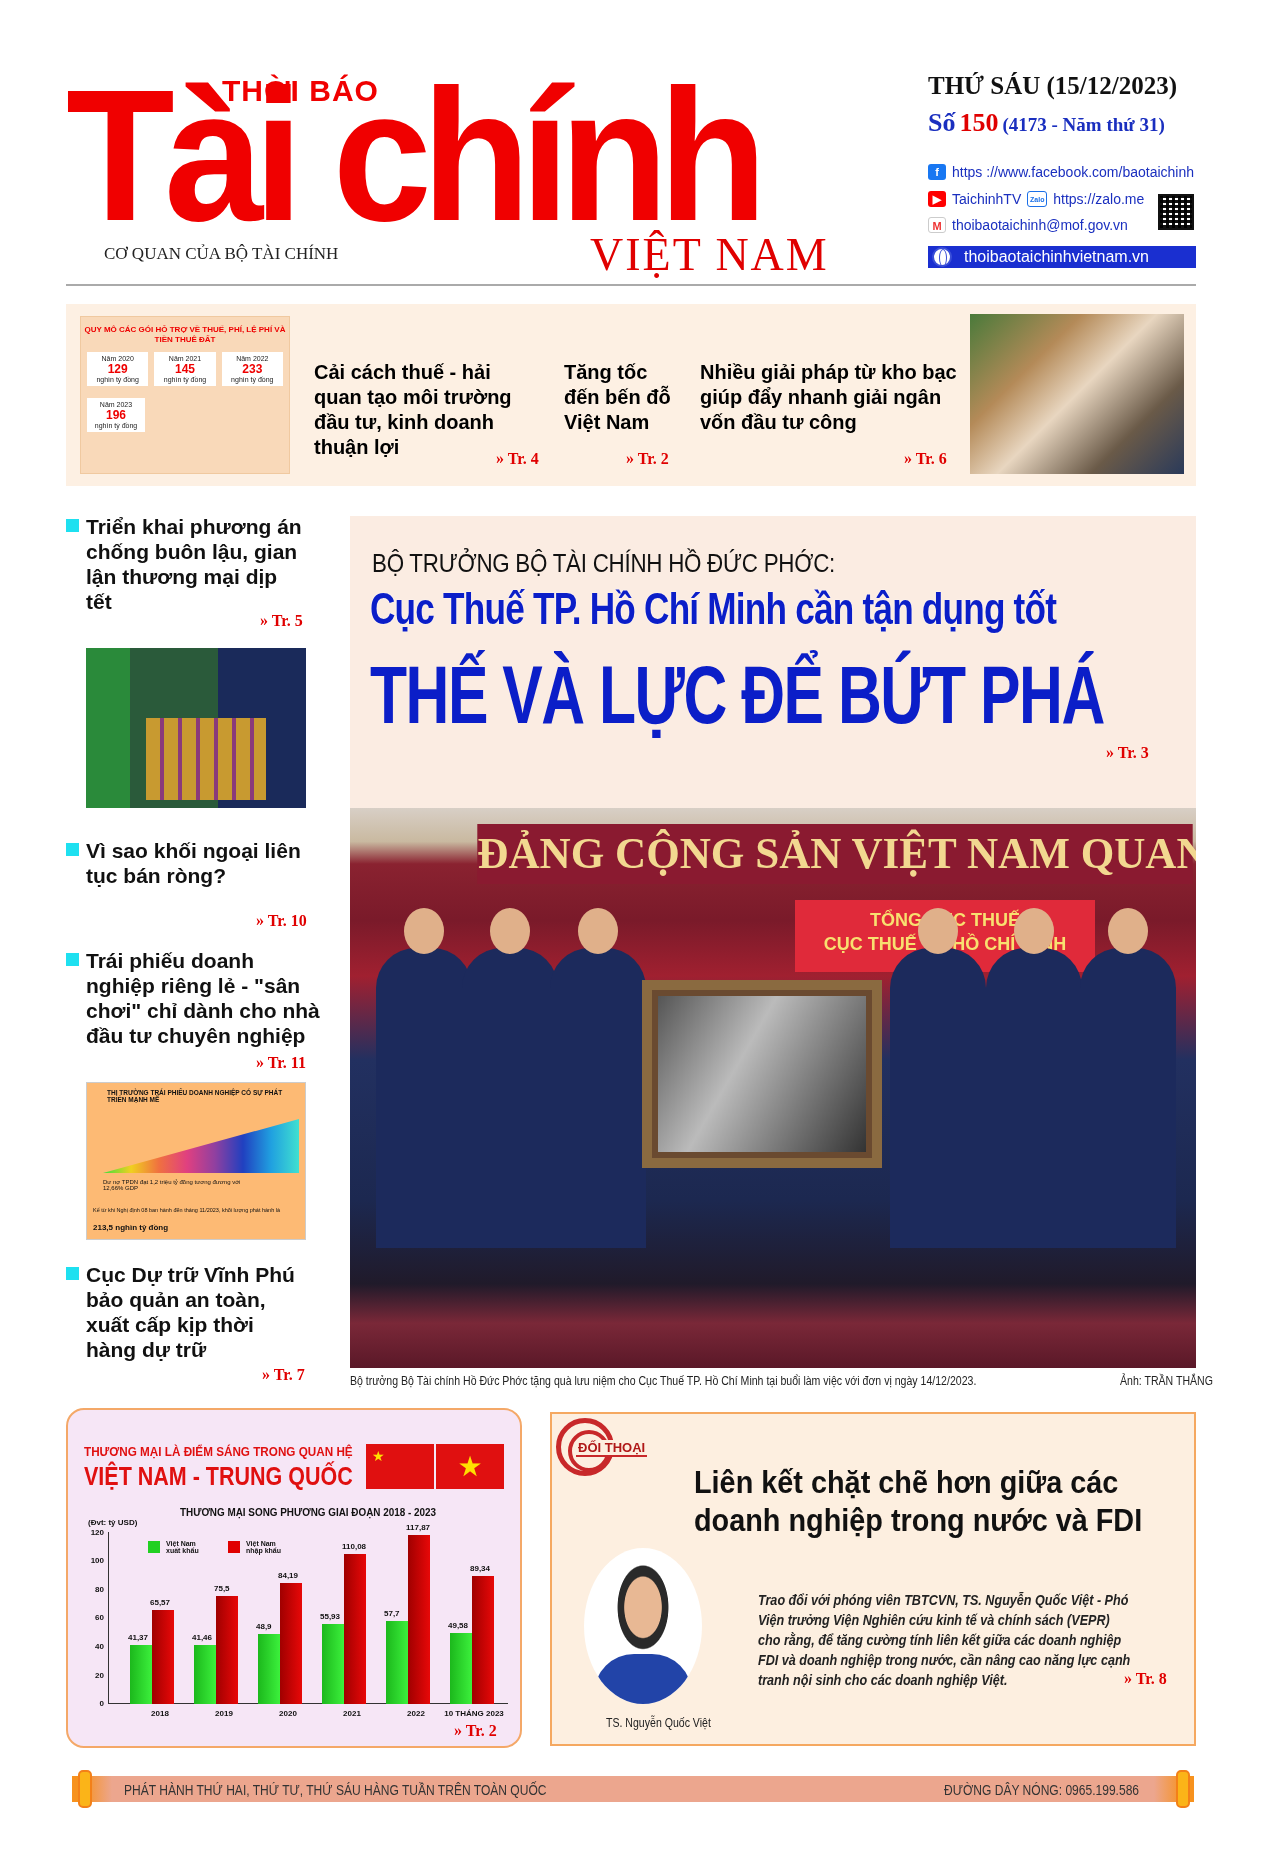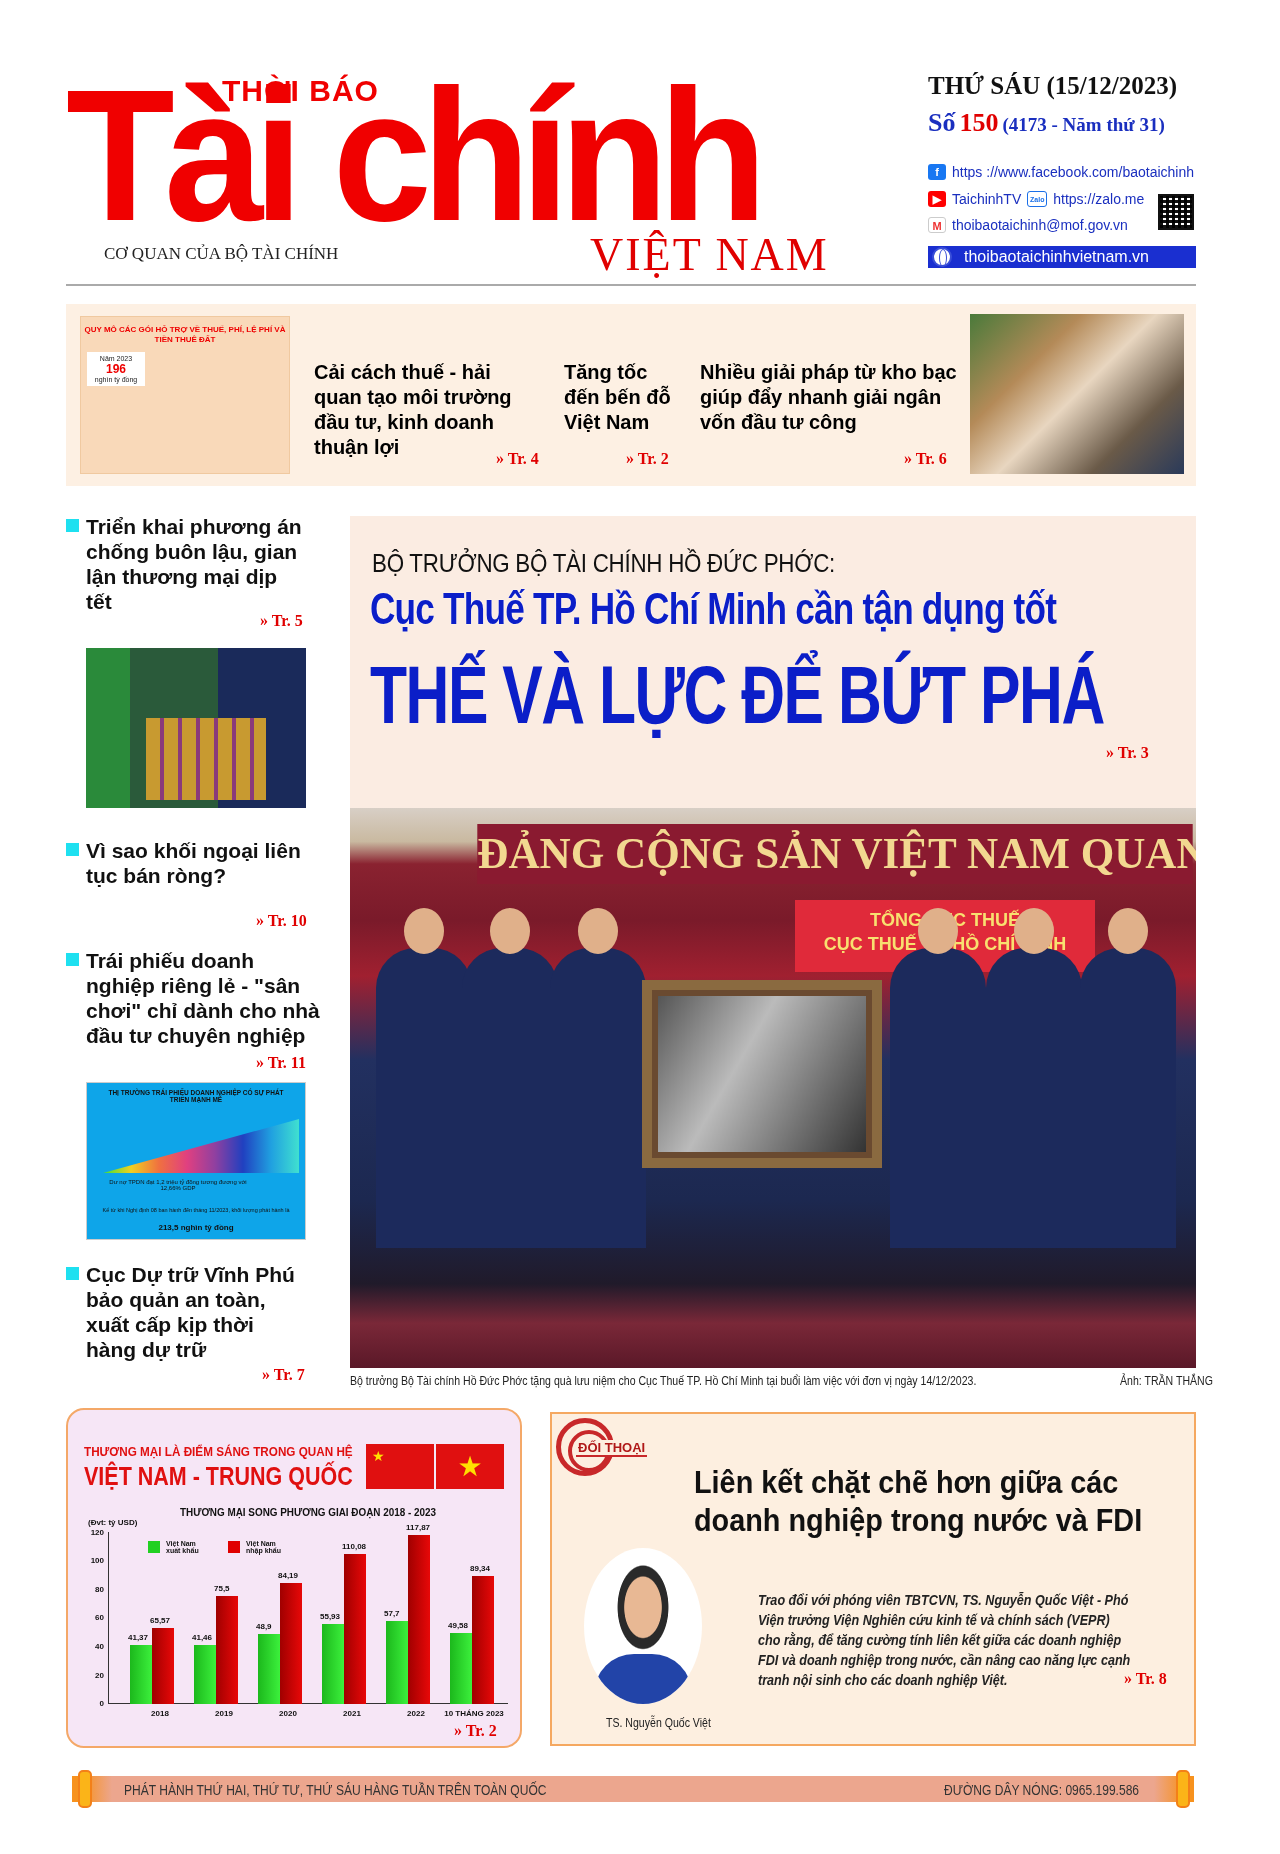--- a/index.html
+++ b/index.html
@@ -129,20 +129,25 @@
 <div class="abs qr"></div>
 <div class="abs website">
   <span class="globe"></span>
   <span>thoibaotaichinhvietnam.vn</span>
 </div>
 <div class="abs rule"></div>
 
 <div class="abs band"></div>
 <div class="abs info1">
   <div class="t">QUY MÔ CÁC GÓI HỖ TRỢ VỀ THUẾ, PHÍ, LỆ PHÍ VÀ TIỀN THUÊ ĐẤT</div>
+  <div class="boxes">
+    <div class="bx"><div>Năm 2020</div><b>129</b><div>nghìn tỷ đồng</div></div>
+    <div class="bx"><div>Năm 2021</div><b>145</b><div>nghìn tỷ đồng</div></div>
+    <div class="bx"><div>Năm 2022</div><b>233</b><div>nghìn tỷ đồng</div></div>
+  </div>
   <div class="boxes" style="width:70px;">
     <div class="bx"><div>Năm 2023</div><b>196</b><div>nghìn tỷ đồng</div></div>
   </div>
 </div>
 
 <div class="abs teaser" style="left:314px;top:360px;width:230px;">Cải cách thuế - hải quan tạo môi trường đầu tư, kinh doanh thuận lợi</div>
 <div class="abs tr" style="left:496px;top:450px;">» Tr. 4</div>
 <div class="abs teaser" style="left:564px;top:360px;width:120px;">Tăng tốc đến bến đỗ Việt Nam</div>
 <div class="abs tr" style="left:626px;top:450px;">» Tr. 2</div>
 <div class="abs teaser" style="left:700px;top:360px;width:260px;">Nhiều giải pháp từ kho bạc giúp đẩy nhanh giải ngân vốn đầu tư công</div>
@@ -163,21 +168,21 @@
   <div class="lhead">Vì sao khối ngoại liên tục bán ròng?</div>
 </div>
 <div class="abs tr" style="left:256px;top:912px;">» Tr. 10</div>
 
 <div class="lhead-wrap" style="top:948px;width:240px;">
   <span class="bullet"></span>
   <div class="lhead">Trái phiếu doanh nghiệp riêng lẻ - "sân chơi" chỉ dành cho nhà đầu tư chuyên nghiệp</div>
 </div>
 <div class="abs tr" style="left:256px;top:1054px;">» Tr. 11</div>
 
-<div class="abs" style="left:86px;top:1082px;width:220px;height:158px;background:#0ea5e9;border:1px solid #ccc;font-size:6px;text-align:center;">
+<div class="abs" style="left:86px;top:1082px;width:220px;height:158px;background:#fdba74;border:1px solid #ccc;font-size:6px;text-align:left;">
   <div style="font-weight:bold;font-size:6.5px;margin-top:6px;padding:0 20px;">THỊ TRƯỜNG TRÁI PHIẾU DOANH NGHIỆP CÓ SỰ PHÁT TRIỂN MẠNH MẼ</div>
   <div style="position:absolute;left:16px;top:36px;width:196px;height:54px;background:linear-gradient(90deg,#3ce03c,#f0d020,#f07040,#e04080,#9040a0,#2040c0,#20a0e0,#40e0d0);clip-path:polygon(0 100%,100% 0,100% 100%);"></div>
   <div style="position:absolute;left:16px;top:96px;width:150px;font-size:6px;">Dư nợ TPDN đạt 1,2 triệu tỷ đồng tương đương với 12,66% GDP</div>
   <div style="position:absolute;left:6px;top:124px;width:206px;font-size:5.5px;">Kể từ khi Nghị định 08 ban hành đến tháng 11/2023, khối lượng phát hành là</div>
   <div style="position:absolute;left:6px;top:140px;width:206px;font-weight:bold;font-size:8px;">213,5 nghìn tỷ đồng</div>
 </div>
 
 <div class="lhead-wrap" style="top:1262px;width:220px;">
   <span class="bullet"></span>
   <div class="lhead">Cục Dự trữ Vĩnh Phú bảo quản an toàn, xuất cấp kịp thời hàng dự trữ</div>
@@ -223,21 +228,21 @@
   <div class="ytick" style="bottom:53px;">40</div>
   <div class="ytick" style="bottom:82px;">60</div>
   <div class="ytick" style="bottom:110px;">80</div>
   <div class="ytick" style="bottom:139px;">100</div>
   <div class="ytick" style="bottom:167px;">120</div>
 
   <div class="grp" style="left:22px;">
     <div class="bar ex" style="height:59px;">
         <span class="bv">41,37</span>
       </div>
-    <div class="bar im" style="height:76px;">
+    <div class="bar im" style="height:94px;">
         <span class="bv">65,57</span>
       </div>
     <div class="xl">2018</div>
   </div>
   <div class="grp" style="left:86px;">
     <div class="bar ex" style="height:59px;margin-top:40px;">
         <span class="bv">41,46</span>
       </div>
     <div class="bar im" style="height:108px;">
         <span class="bv">75,5</span>

